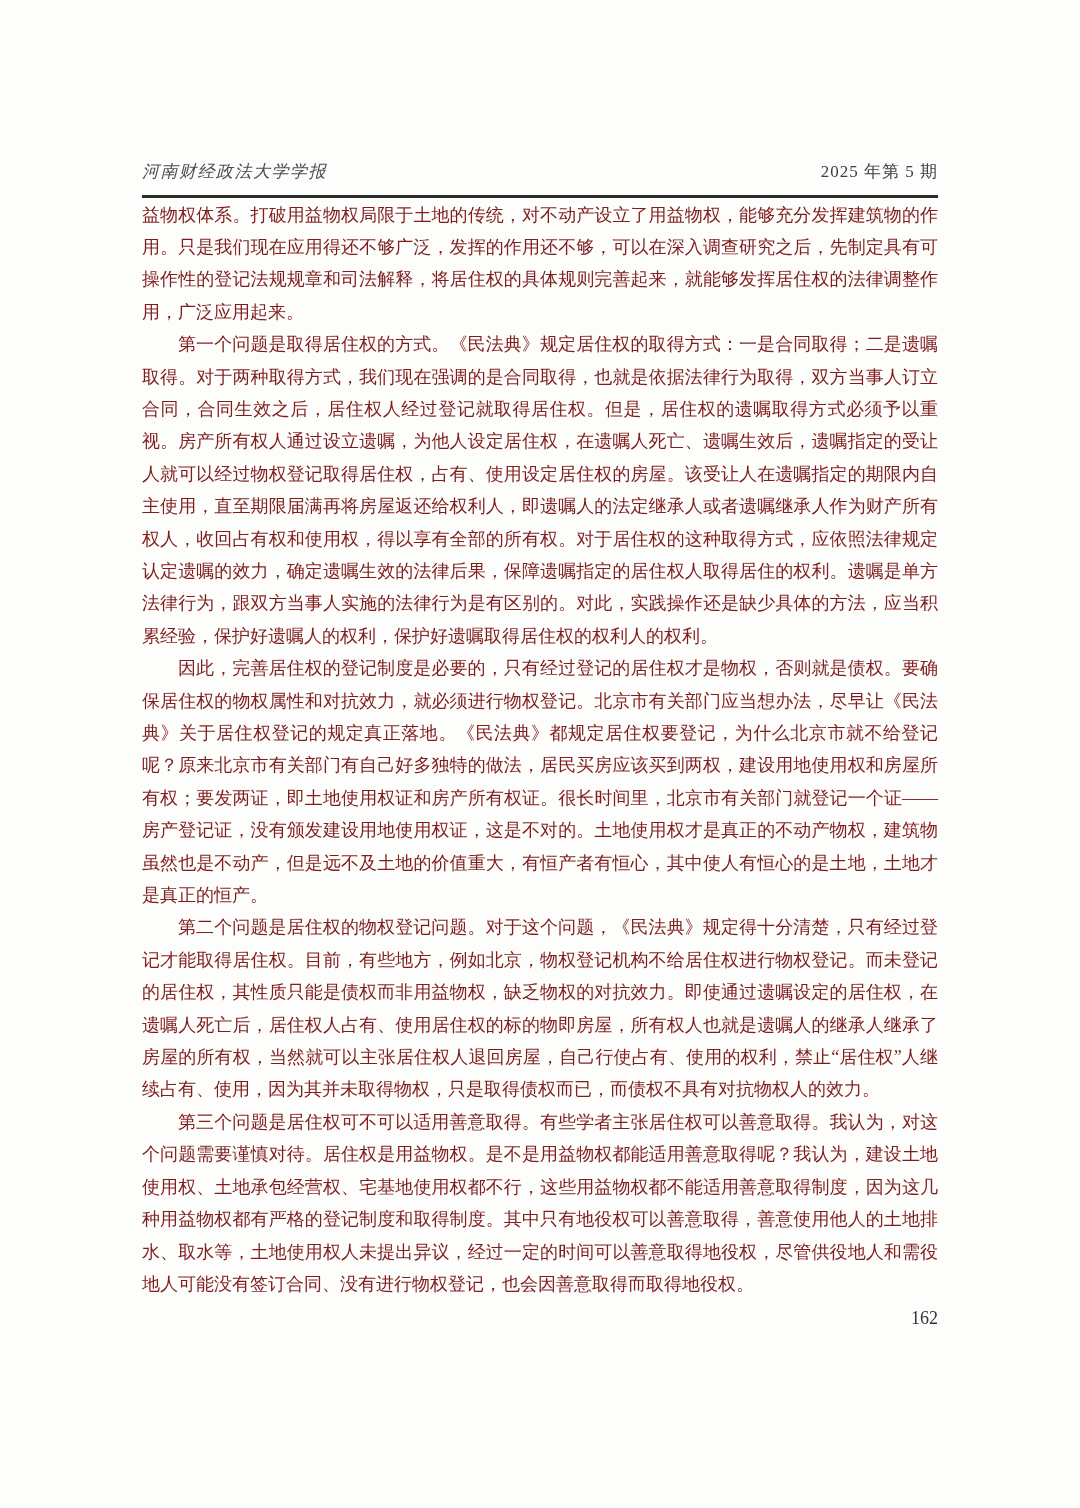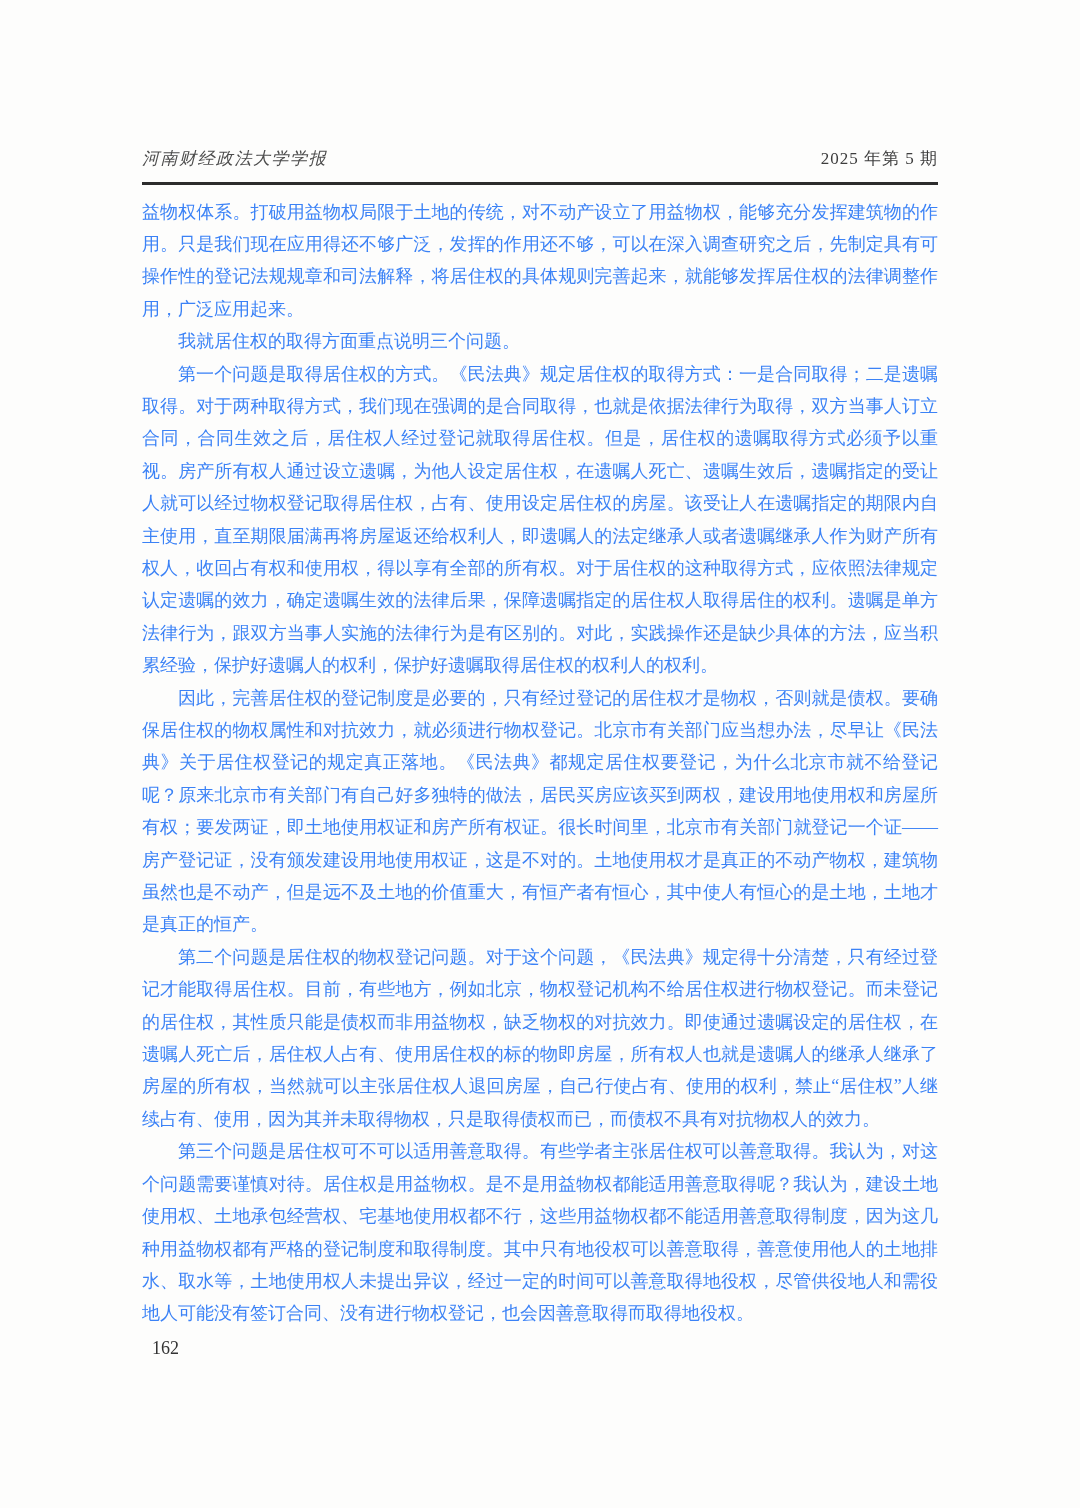--- a/index.html
+++ b/index.html
@@ -35,64 +35,65 @@
   }
   .journal-header .jtitle {
     letter-spacing: 1.5px;
     font-style: italic;
     font-weight: 400;
   }
   .journal-header .jissue {
     color: #3d3d3d;
     font-style: normal;
     letter-spacing: 1px;
+    margin-top: 13px;
   }
   .header-rule {
     margin-top: 12px;
     height: 2.5px;
     background: #2c2c2c;
   }
   .article-body {
-    margin-top: 11px;
+    margin-top: 1px;
     font-size: 18px;
     line-height: 32.4px;
-    color: #3b82f6;
+    color: #7f1d1d;
     text-align: justify;
     text-justify: inter-character;
   }
   .article-body p {
     margin: 0;
     word-break: break-all;
   }
   .article-body p.indent {
     text-indent: 2em;
   }
   .page-number {
     margin-top: 8px;
     padding-left: 10px;
     font-size: 18px;
     color: #333333;
+    text-align: right;
   }
 </style>
 </head>
 <body>
 
 <div class="sheet">
   <div class="content-col">
 
     <div class="journal-header">
       <span class="jtitle">河南财经政法大学学报</span>
       <span class="jissue">2025 年第 5 期</span>
     </div>
 
     <div class="header-rule"></div>
 
     <div class="article-body">
       <p>益物权体系。打破用益物权局限于土地的传统，对不动产设立了用益物权，能够充分发挥建筑物的作用。只是我们现在应用得还不够广泛，发挥的作用还不够，可以在深入调查研究之后，先制定具有可操作性的登记法规规章和司法解释，将居住权的具体规则完善起来，就能够发挥居住权的法律调整作用，广泛应用起来。</p>
-      <p class="indent">我就居住权的取得方面重点说明三个问题。</p>
       <p class="indent">第一个问题是取得居住权的方式。《民法典》规定居住权的取得方式：一是合同取得；二是遗嘱取得。对于两种取得方式，我们现在强调的是合同取得，也就是依据法律行为取得，双方当事人订立合同，合同生效之后，居住权人经过登记就取得居住权。但是，居住权的遗嘱取得方式必须予以重视。房产所有权人通过设立遗嘱，为他人设定居住权，在遗嘱人死亡、遗嘱生效后，遗嘱指定的受让人就可以经过物权登记取得居住权，占有、使用设定居住权的房屋。该受让人在遗嘱指定的期限内自主使用，直至期限届满再将房屋返还给权利人，即遗嘱人的法定继承人或者遗嘱继承人作为财产所有权人，收回占有权和使用权，得以享有全部的所有权。对于居住权的这种取得方式，应依照法律规定认定遗嘱的效力，确定遗嘱生效的法律后果，保障遗嘱指定的居住权人取得居住的权利。遗嘱是单方法律行为，跟双方当事人实施的法律行为是有区别的。对此，实践操作还是缺少具体的方法，应当积累经验，保护好遗嘱人的权利，保护好遗嘱取得居住权的权利人的权利。</p>
       <p class="indent">因此，完善居住权的登记制度是必要的，只有经过登记的居住权才是物权，否则就是债权。要确保居住权的物权属性和对抗效力，就必须进行物权登记。北京市有关部门应当想办法，尽早让《民法典》关于居住权登记的规定真正落地。《民法典》都规定居住权要登记，为什么北京市就不给登记呢？原来北京市有关部门有自己好多独特的做法，居民买房应该买到两权，建设用地使用权和房屋所有权；要发两证，即土地使用权证和房产所有权证。很长时间里，北京市有关部门就登记一个证——房产登记证，没有颁发建设用地使用权证，这是不对的。土地使用权才是真正的不动产物权，建筑物虽然也是不动产，但是远不及土地的价值重大，有恒产者有恒心，其中使人有恒心的是土地，土地才是真正的恒产。</p>
       <p class="indent">第二个问题是居住权的物权登记问题。对于这个问题，《民法典》规定得十分清楚，只有经过登记才能取得居住权。目前，有些地方，例如北京，物权登记机构不给居住权进行物权登记。而未登记的居住权，其性质只能是债权而非用益物权，缺乏物权的对抗效力。即使通过遗嘱设定的居住权，在遗嘱人死亡后，居住权人占有、使用居住权的标的物即房屋，所有权人也就是遗嘱人的继承人继承了房屋的所有权，当然就可以主张居住权人退回房屋，自己行使占有、使用的权利，禁止“居住权”人继续占有、使用，因为其并未取得物权，只是取得债权而已，而债权不具有对抗物权人的效力。</p>
       <p class="indent">第三个问题是居住权可不可以适用善意取得。有些学者主张居住权可以善意取得。我认为，对这个问题需要谨慎对待。居住权是用益物权。是不是用益物权都能适用善意取得呢？我认为，建设土地使用权、土地承包经营权、宅基地使用权都不行，这些用益物权都不能适用善意取得制度，因为这几种用益物权都有严格的登记制度和取得制度。其中只有地役权可以善意取得，善意使用他人的土地排水、取水等，土地使用权人未提出异议，经过一定的时间可以善意取得地役权，尽管供役地人和需役地人可能没有签订合同、没有进行物权登记，也会因善意取得而取得地役权。</p>
     </div>
 
     <div class="page-number">162</div>
 
   </div>
 </div>

